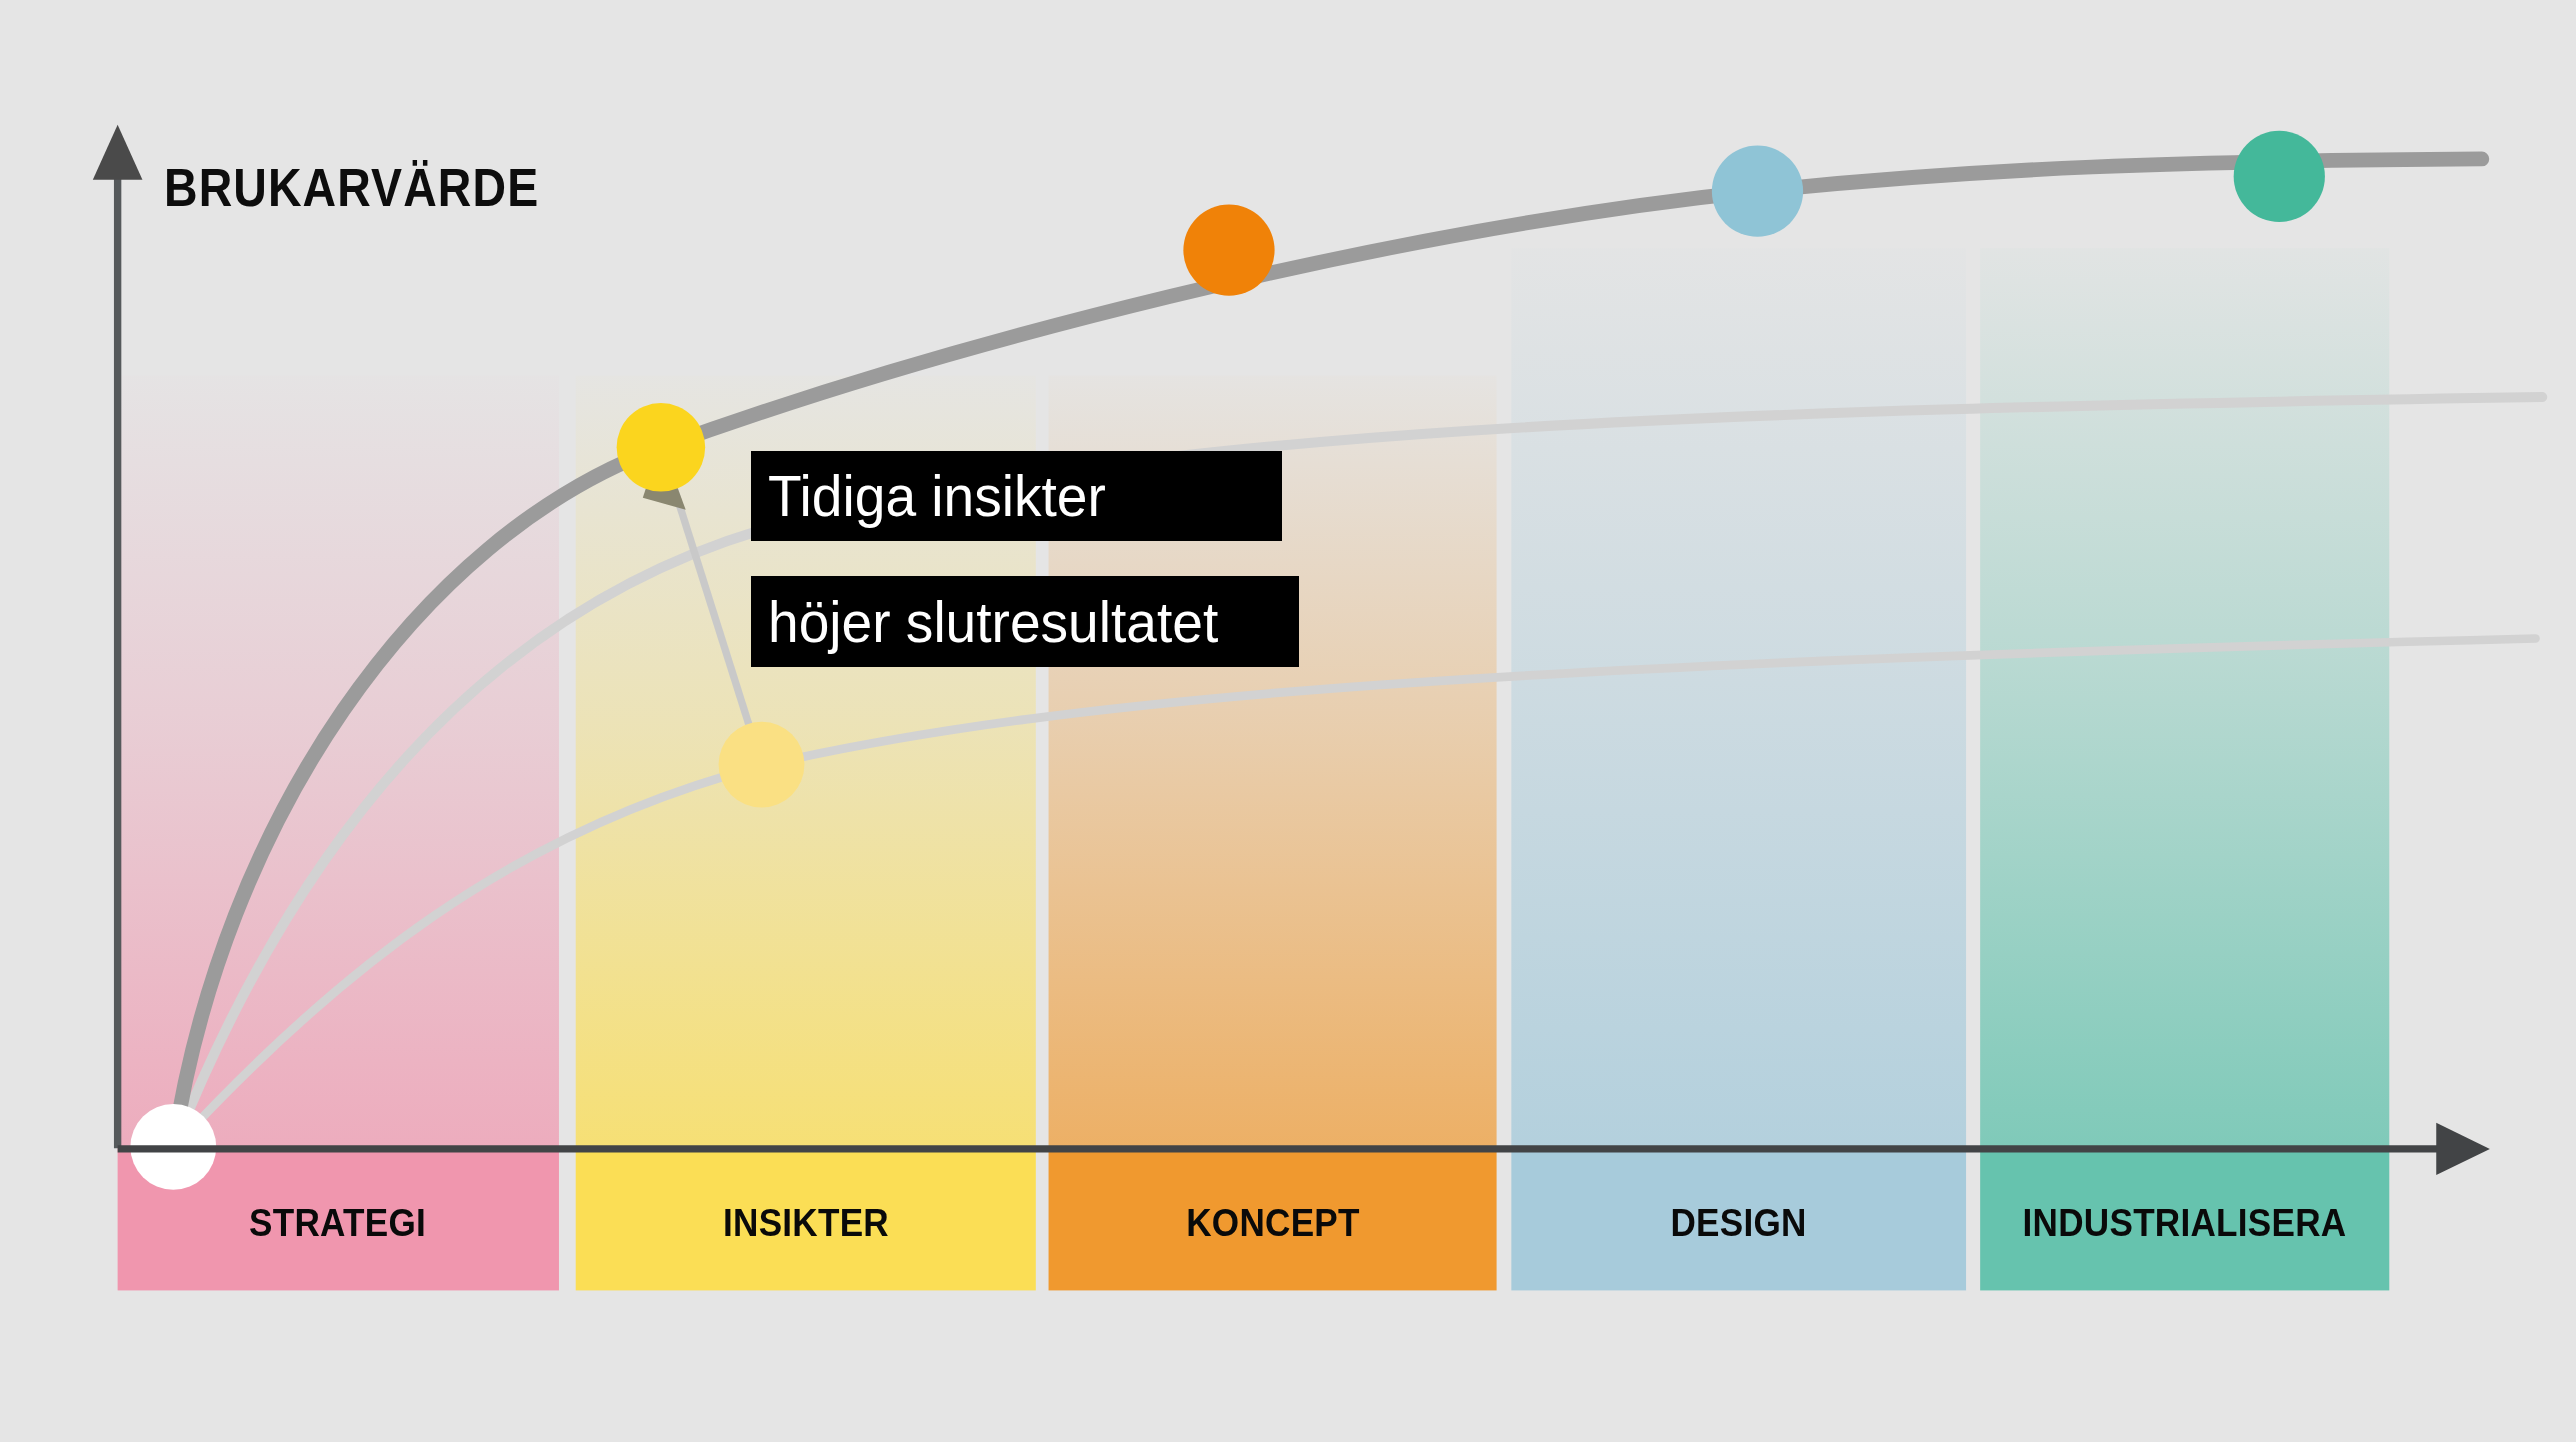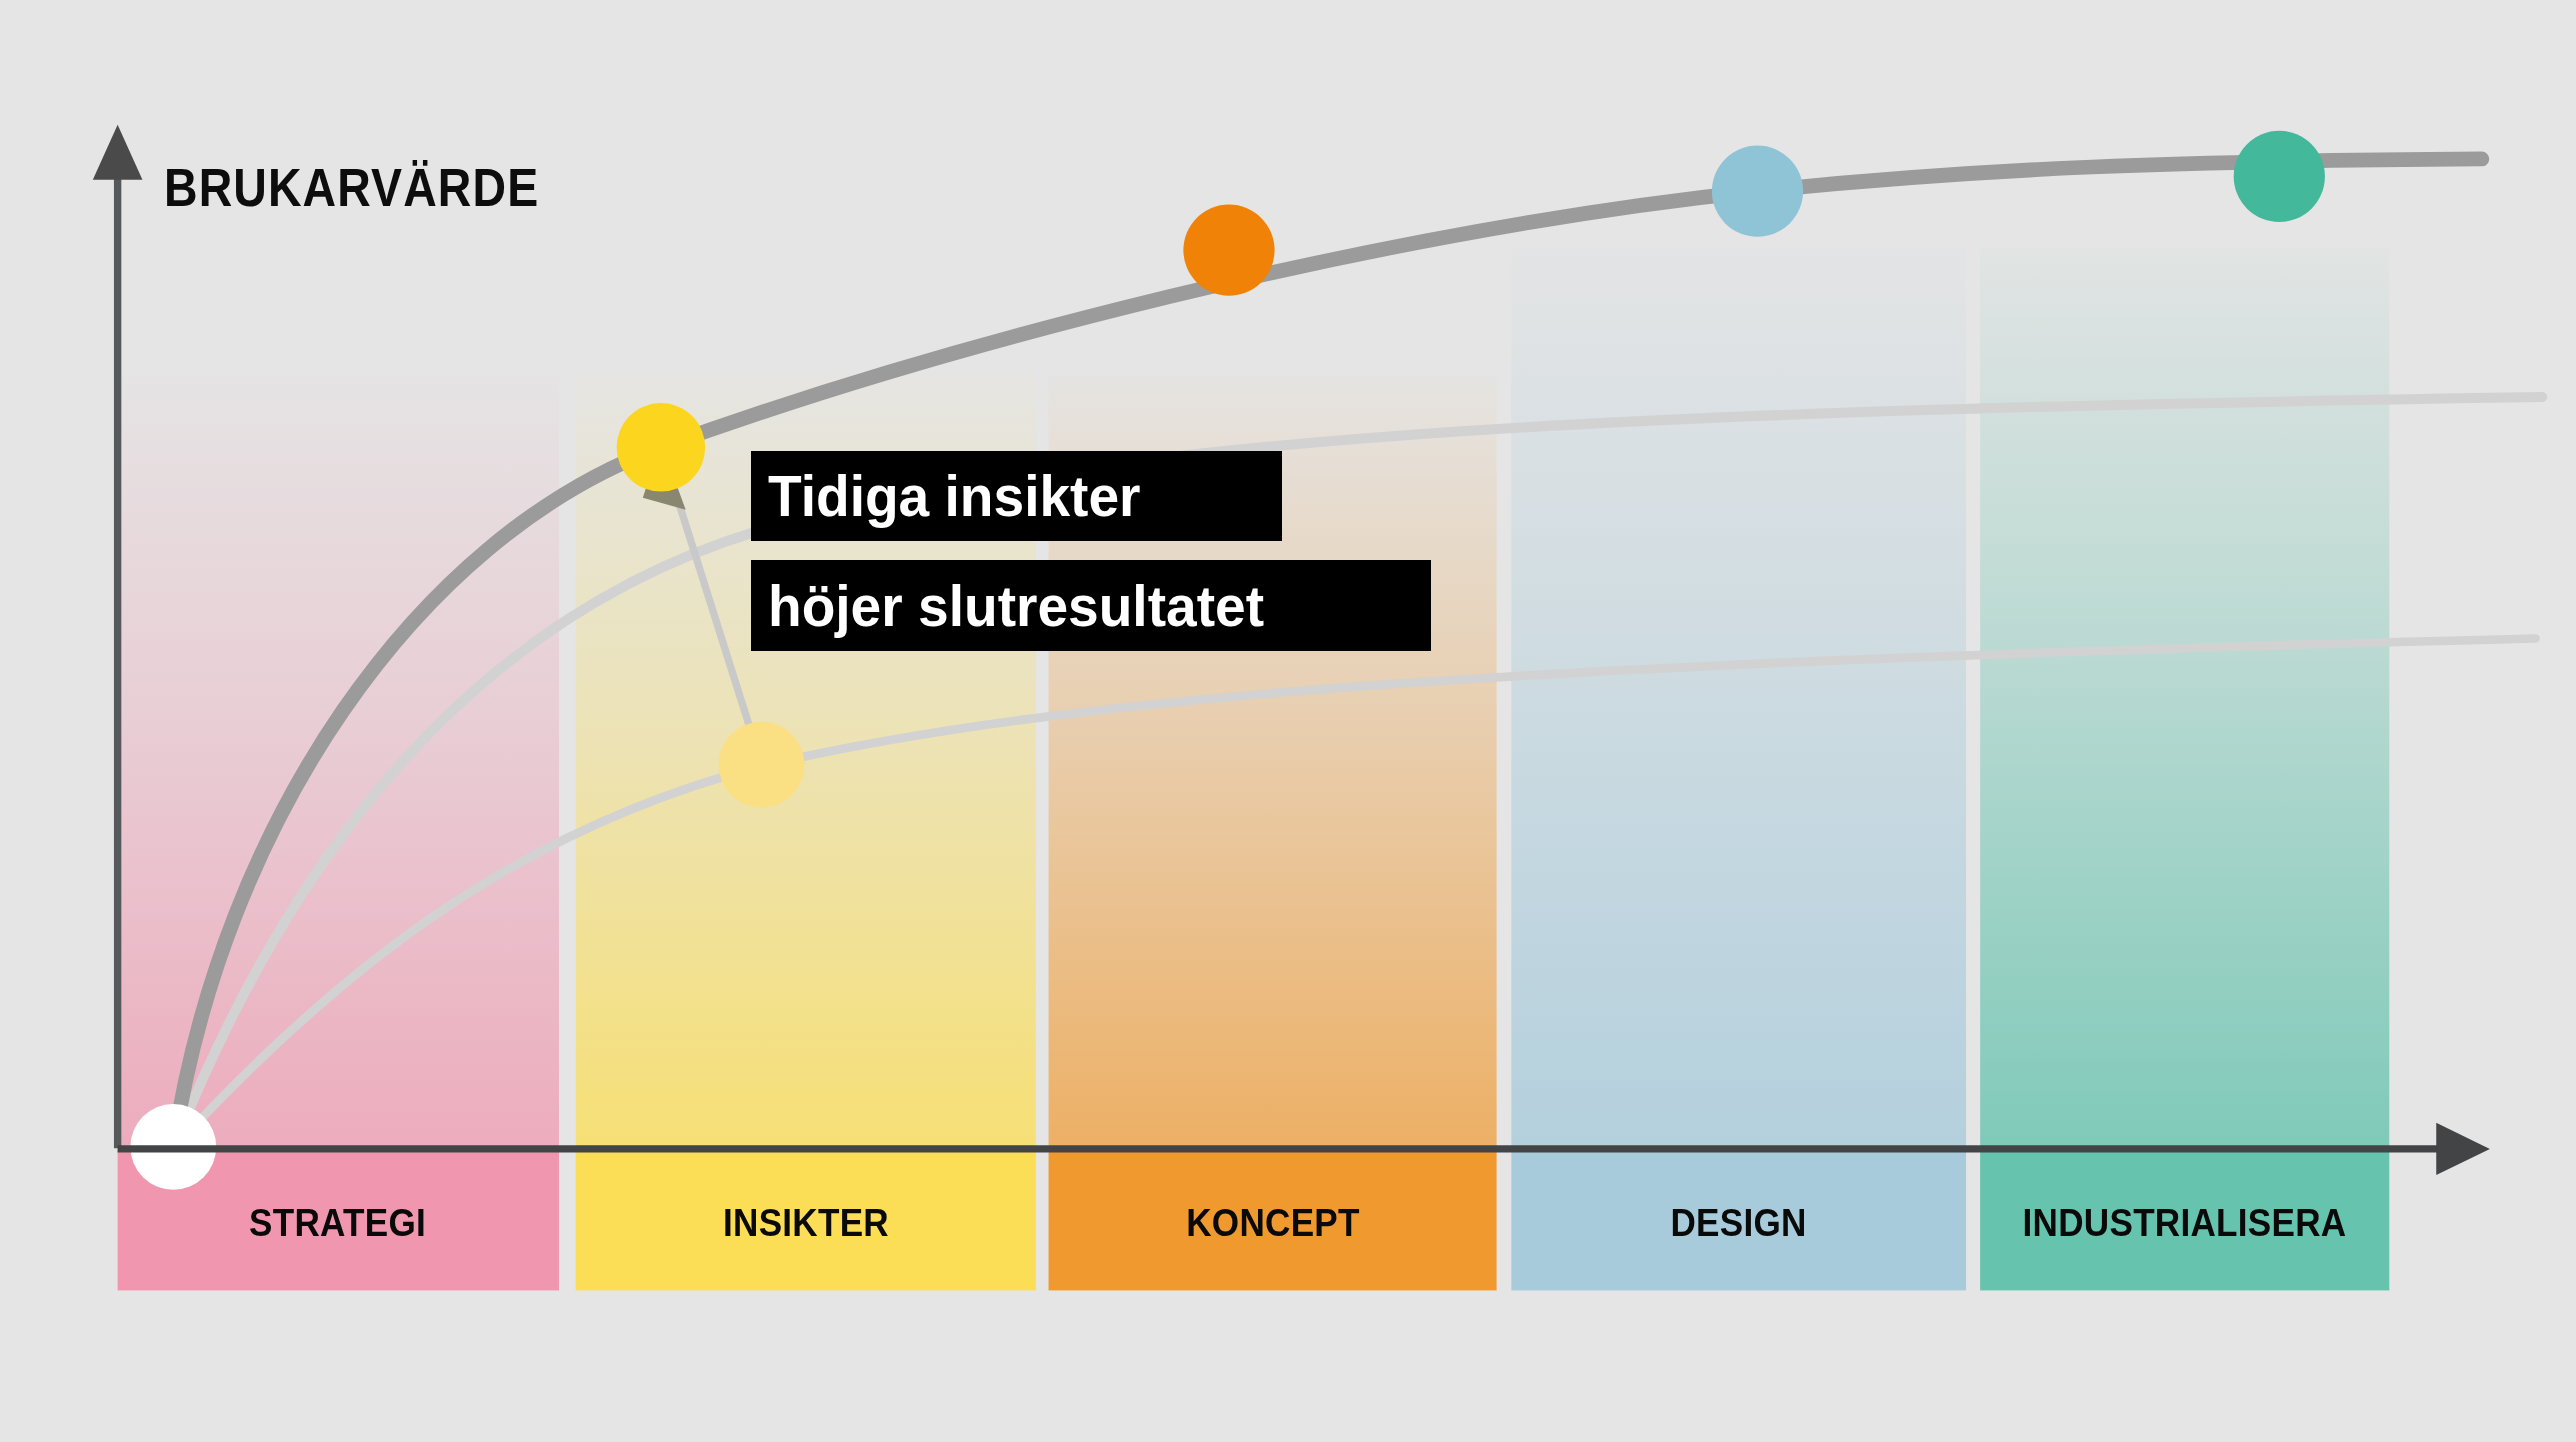--- a/index.html
+++ b/index.html
@@ -45,36 +45,36 @@
     color: #0a0a0a;
     white-space: nowrap;
     text-align: center;
     transform: scaleX(0.9);
   }
   .callout-box {
     position: absolute;
     background: #000000;
     color: #ffffff;
     font-family: "Liberation Sans", sans-serif;
-    font-weight: 700;
+    font-weight: 400;
     font-size: 58px;
     line-height: 1;
     display: flex;
     align-items: center;
     padding: 0 17.4px;
     box-sizing: border-box;
     white-space: nowrap;
   }
   .callout-box span {
     display: inline-block;
     transform: scaleX(0.95);
     transform-origin: left center;
   }
   #callout-line-1 { left: 751px; top: 451px;  width: 531px; height: 90px; }
-  #callout-line-2 { left: 751px; top: 560px;  width: 680px; height: 91px; }
+  #callout-line-2 { left: 751px; top: 576px;  width: 548px; height: 91px; }
 </style>
 </head>
 <body>
 
 <div id="stage">
 
   <svg id="chart-svg" viewBox="0 0 3840 2150" xmlns="http://www.w3.org/2000/svg">
     <defs>
       <linearGradient id="grad-strategi" x1="0" y1="1" x2="0" y2="0">
         <stop offset="0%" stop-color="#F096AE" stop-opacity="0.72"></stop>

